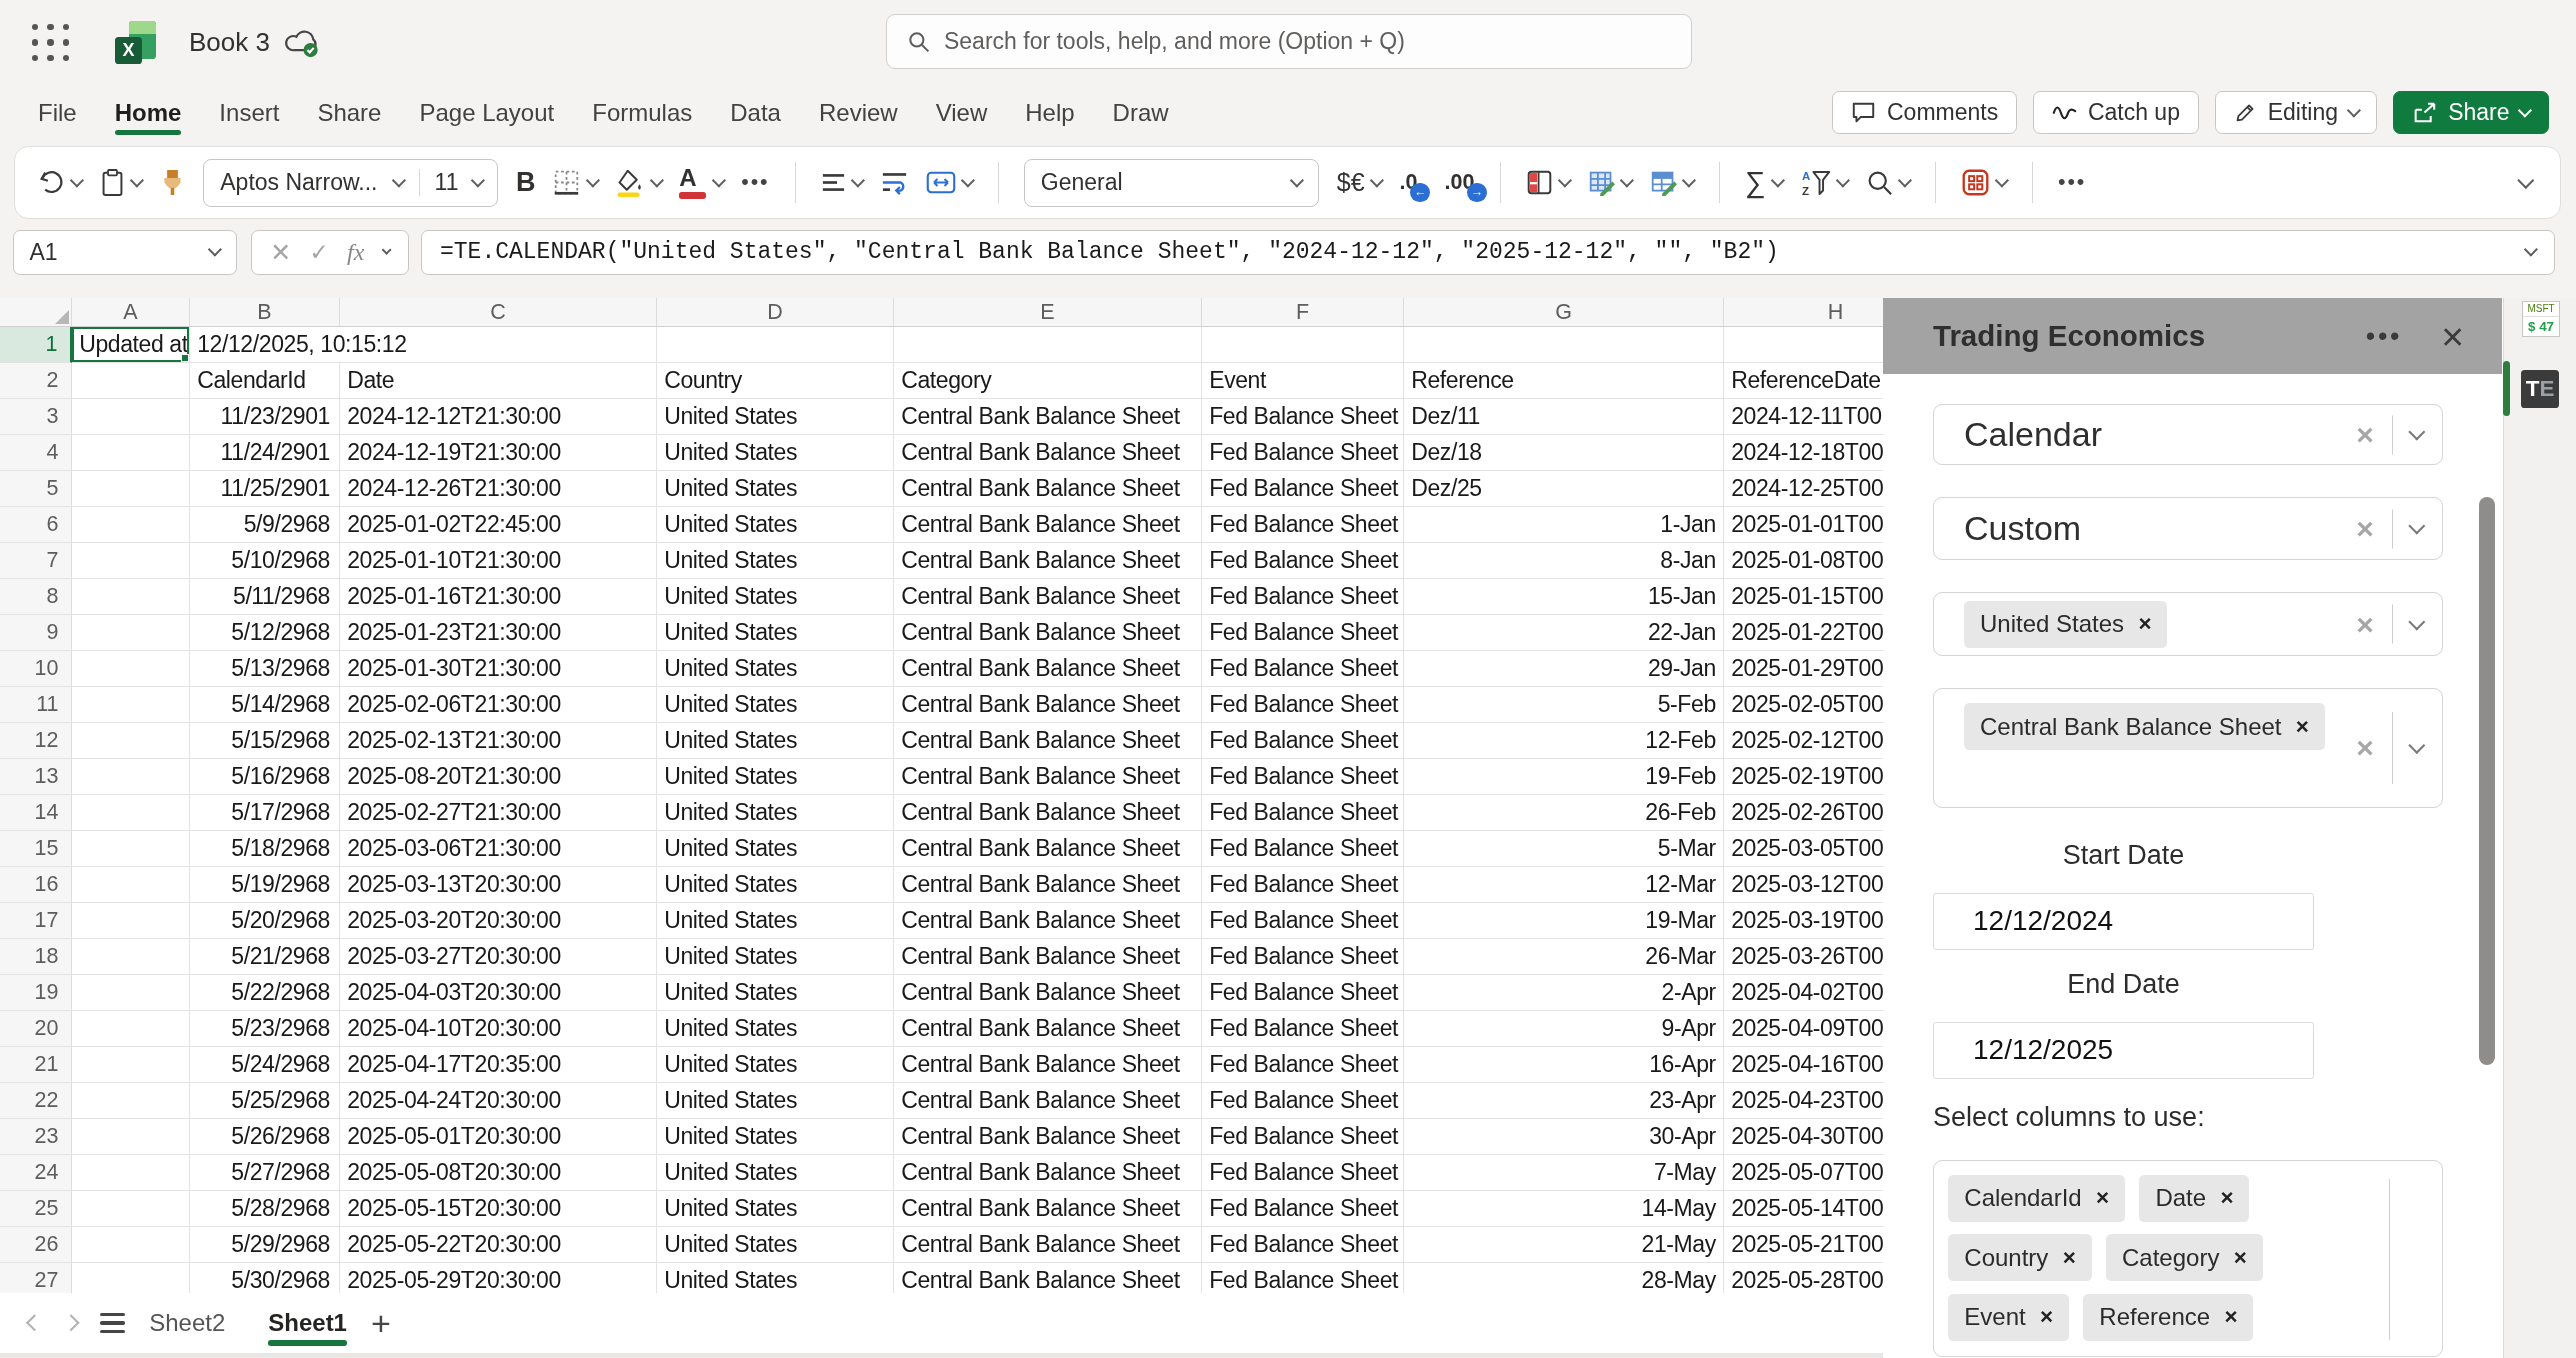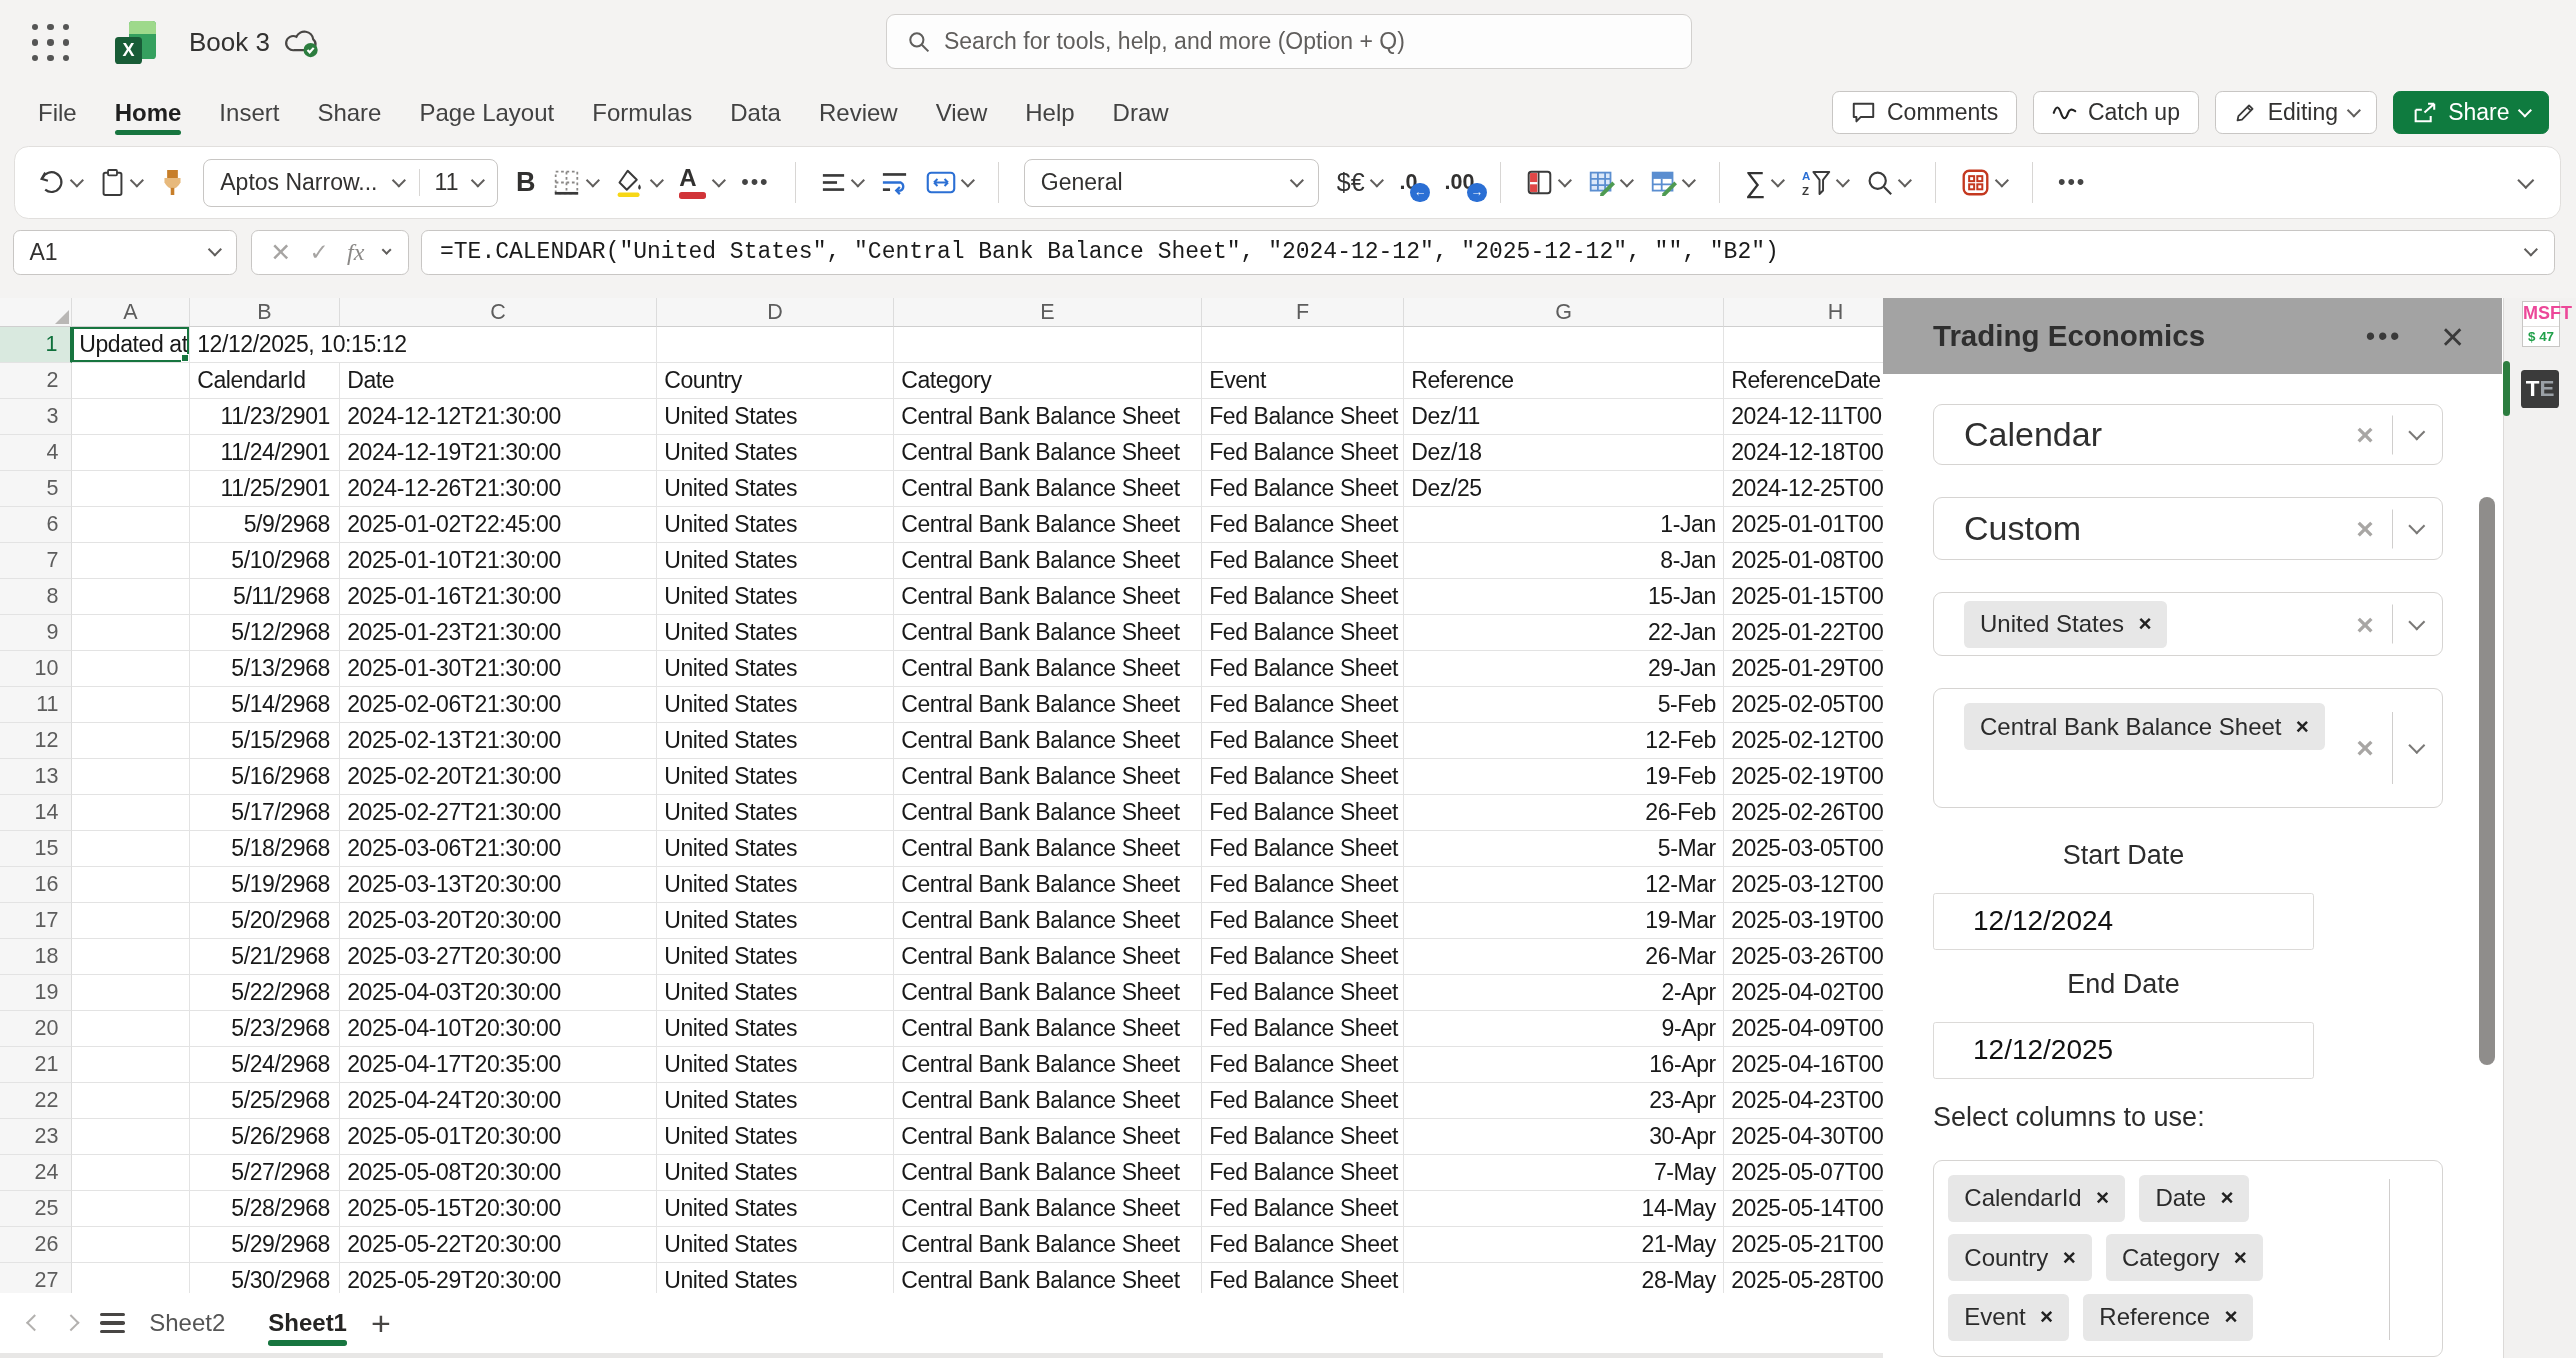--- a/index.html
+++ b/index.html
@@ -121,21 +121,21 @@
   .dinput{ width:381px; height:57px; border:1.8px solid #dcdad8; border-radius:2.7px; display:flex; align-items:center; padding-left:39px; font-size:28px; color:#111; margin-bottom:19.7px; }
   .col-label{ font-size:27px; color:#2c2c2c; margin:23px 0 27px; }
   .colsbox{ position:relative; width:510px; height:197px; border:1.8px solid #d6d4d2; border-radius:9px; padding:14.3px 0 0 14.3px; }
   .colsbox .vd{ position:absolute; right:52px; top:18px; width:0.9px; height:161px; background:#d0cecd; }
   .chips-wrap{ display:flex; flex-wrap:wrap; gap:12.5px 14.3px; width:430px; }
   .pane-scroll{ position:absolute; top:199px; right:7.2px; width:16px; height:568px; border-radius:9px; background:#8f8d8b; }
 
   
   .rail{ position:absolute; top:298px; left:2503px; width:73px; height:1061px; background:#f2f1f0; border-left:0.9px solid #dcdad8; }
   .ticker{ position:absolute; top:2.7px; left:18px; width:38px; border:0.9px solid #c8c6c4; background:#fff; text-align:center; }
-  .ticker .t1{ display:block; font-size:18px; font-weight:700; color:#ec4899; padding:1.8px 0; border-bottom:0.9px solid #e1dfdd; }
+  .ticker .t1{ display:block; font-size:10px; font-weight:400; color:#4d7c0f; padding:1.8px 0; border-bottom:0.9px solid #e1dfdd; }
   .ticker .t2{ display:block; font-size:13.4px; font-weight:700; color:#21a04a; padding:1.8px 0; }
   .active-pill{ position:absolute; left:-0.9px; top:63px; width:7.2px; height:55px; border-radius:3.6px; background:#2c7d3f; }
   .te-icon{ position:absolute; left:17px; top:72px; width:38px; height:38px; background:#3b3b3b; border-radius:3.6px; display:flex; align-items:center; justify-content:center; font-size:22.4px; font-weight:700; cursor:pointer; }
   .te-icon .t{ color:#fff; } .te-icon .e{ color:#9aa0a6; }
 
   svg{ display:block; }
 </style>
 </head>
 <body>
 
@@ -593,21 +593,21 @@
           <div class="cell">Central Bank Balance Sheet</div>
           <div class="cell">Fed Balance Sheet</div>
           <div class="cell" style="justify-content:flex-end">12-Feb</div>
           <div class="cell">2025-02-12T00</div>
         </div>
 
         <div class="grow">
           <div class="rnum">13</div>
           <div class="cell"></div>
           <div class="cell r">5/16/2968</div>
-          <div class="cell">2025-02-20T21:30:00</div>
+          <div class="cell">2025-08-20T21:30:00</div>
           <div class="cell">United States</div>
           <div class="cell">Central Bank Balance Sheet</div>
           <div class="cell">Fed Balance Sheet</div>
           <div class="cell" style="justify-content:flex-end">19-Feb</div>
           <div class="cell">2025-02-19T00</div>
         </div>
 
         <div class="grow">
           <div class="rnum">14</div>
           <div class="cell"></div>

